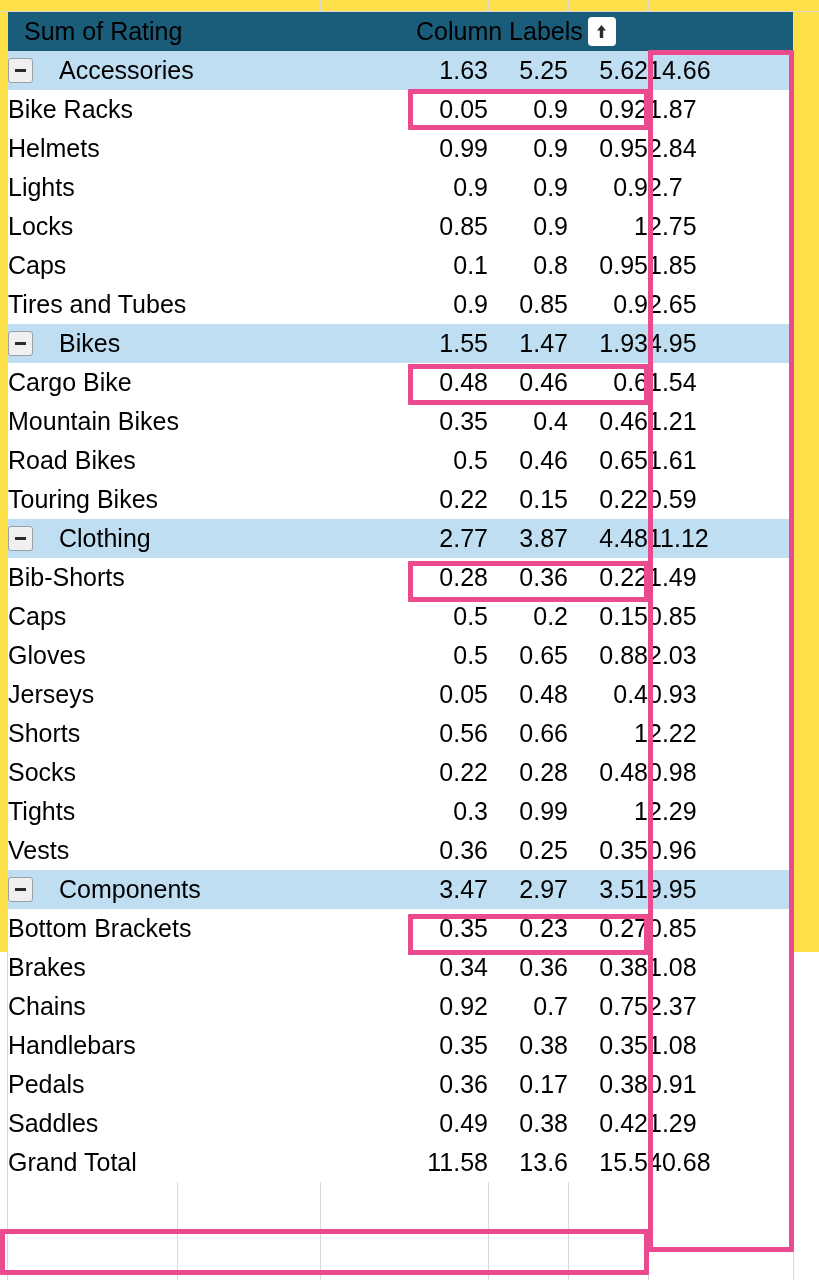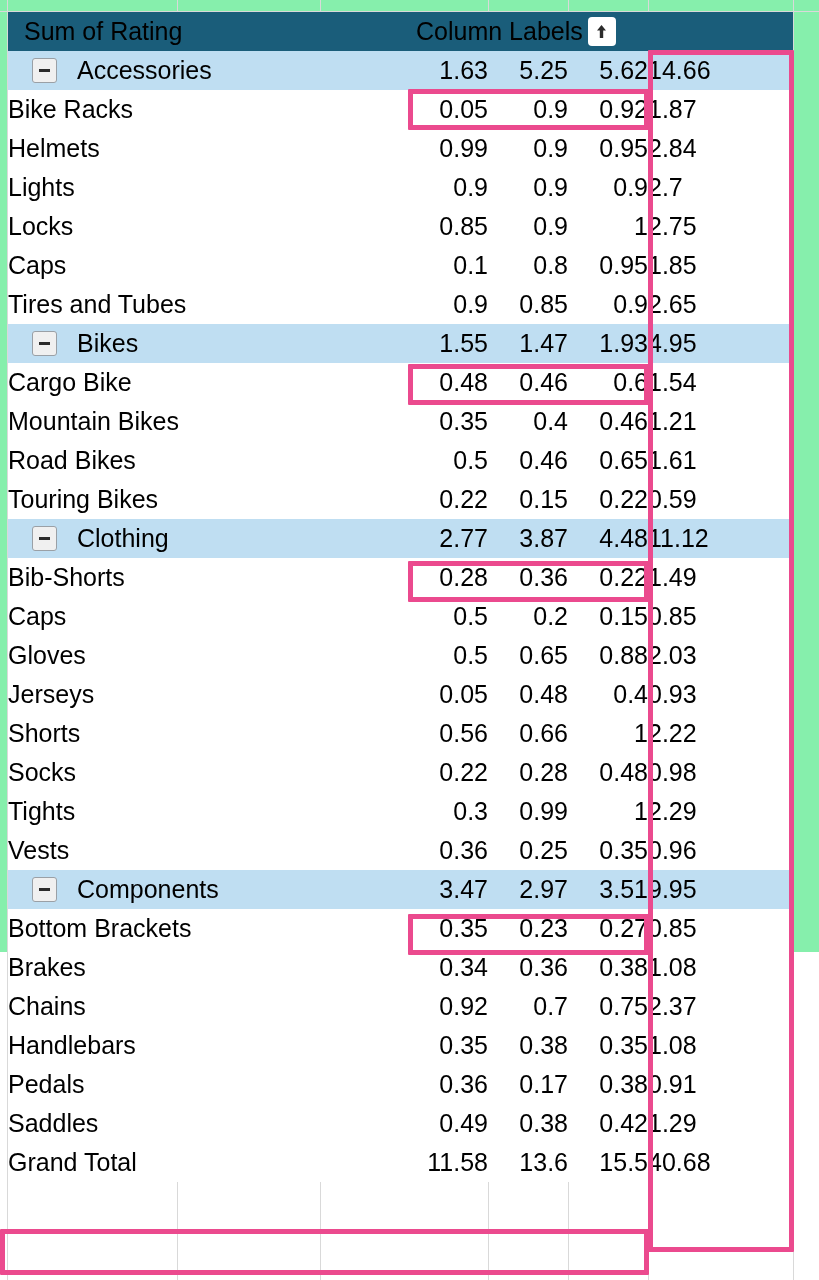--- a/index.html
+++ b/index.html
@@ -12,21 +12,21 @@
     height: 1280px;
     overflow: hidden;
     font-family: "Liberation Sans", sans-serif;
   }
 
   
   #sheet {
     position: relative;
     width: 819px;
     height: 952px;
-    background: #86efac;
+    background: #fde047;
   }
 
   .gridline-v {
     position: absolute;
     top: 0;
     width: 1px;
     height: 1280px;
     background: #d9d9d9;
   }
   .gridline-h {
@@ -125,22 +125,21 @@
     background: #ffffff;
     font-weight: bold;
   }
 
   .lbl-cat {
     padding-left: 6px;
   }
   .cat-inner {
     display: flex;
     align-items: center;
-    gap: 20px;
-    padding-left: 24px;
+    gap: 26px;
   }
   .lbl-item {
     padding-left: 55px;
   }
   .lbl-grandtotal {
     padding-left: 4px;
   }
 
   .num {
     text-align: right;

